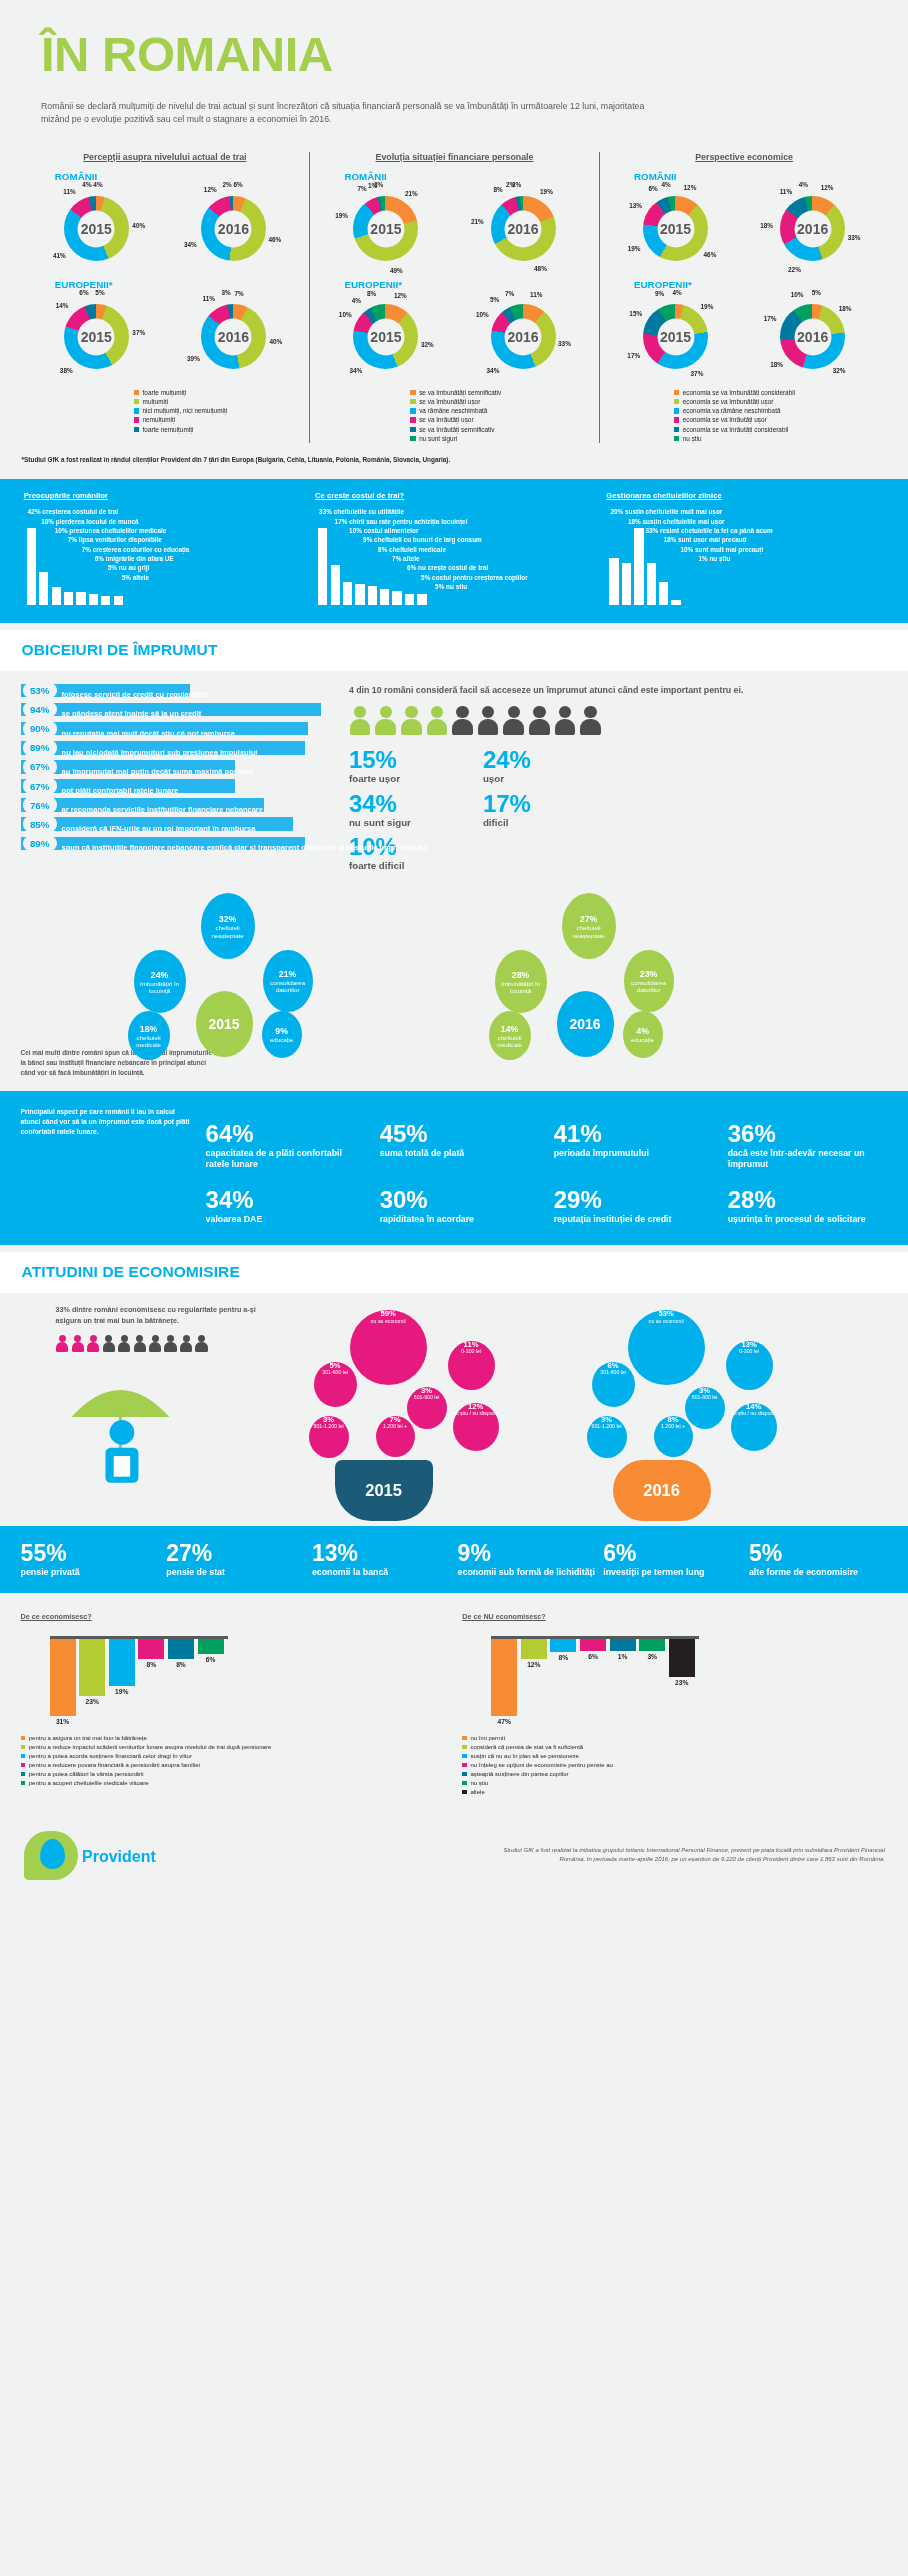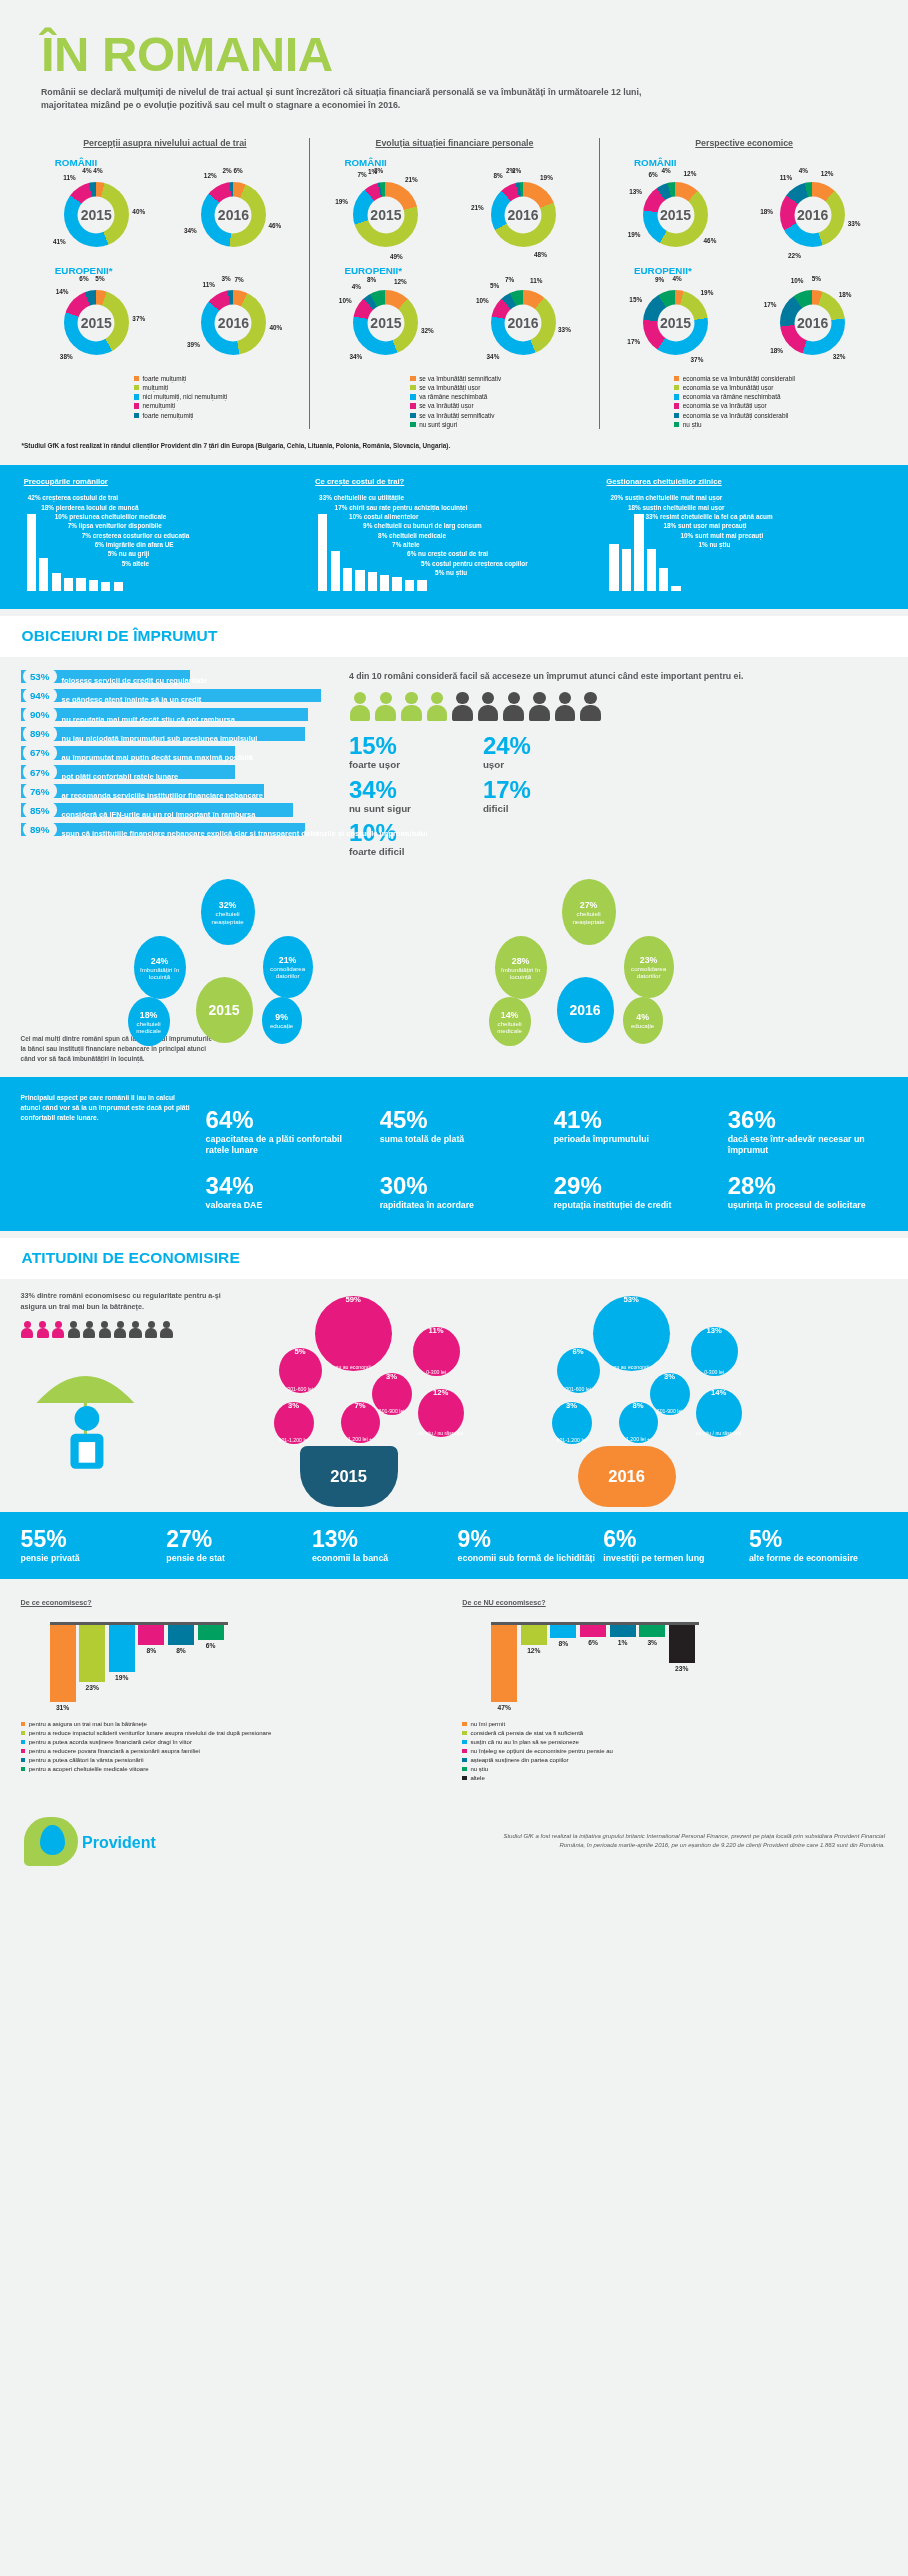--- a/index.html
+++ b/index.html
@@ -7,21 +7,21 @@
     width:909px; background:#f1f2f2;
     font-family:"Liberation Sans", sans-serif;
     color:#4d4d4d; -webkit-font-smoothing:antialiased;
   }
   .page { width:909px; position:relative; }
 
   
   .header { padding:31px 41px 20.6px 41px; background:#f1f2f2; }
   .h-title1 { font-size:49px; font-weight:bold; color:#00b0ea; line-height:0.95; letter-spacing:-0.5px; }
   .h-title2 { font-size:49px; font-weight:bold; color:#a3ce4e; line-height:0.95; letter-spacing:-0.5px; }
-  .h-sub { margin-top:8px; font-size:8.8px; font-weight:bold; color:#58595b; line-height:1.5; max-width:618px; }
+  .h-sub { margin-top:22px; font-size:8.8px; font-weight:normal; color:#58595b; line-height:1.5; max-width:618px; }
 
   
   .donut-band { display:flex; padding:5.2px 20.6px 0 20.6px; background:#f1f2f2; }
   .donut-col { flex:1; padding:0 7.2px; position:relative; }
   .donut-col + .donut-col { border-left:1px solid #6d6e71; }
   .col-title { font-size:8.8px; font-weight:bold; color:#58595b; text-align:center; text-decoration:underline; margin-bottom:9.3px; }
   .grp-label { font-size:9.8px; font-weight:bold; color:#00b0ea; margin:3.1px 0 1px 27px; }
   .donut-row { display:flex; justify-content:space-around; align-items:center; margin-bottom:2.1px; }
   .donut-wrap { position:relative; width:98px; height:93px; }
   .donut { position:absolute; left:16.5px; top:13.4px; width:65px; height:65px; border-radius:50%; }
@@ -89,29 +89,29 @@
   .princ-lead { width:170px; font-size:6.7px; font-weight:bold; line-height:1.5; margin-bottom:5.2px; }
   .princ-grid { display:flex; margin-left:185px; gap:13.4px; margin-top:-20.6px; }
   .princ-cell { flex:1; }
   .princ-num { font-size:24px; font-weight:bold; line-height:1; }
   .princ-txt { font-size:8.8px; font-weight:bold; line-height:1.2; margin-top:2.1px; }
   .princ-grid2 { display:flex; margin-left:185px; gap:13.4px; margin-top:18.5px; }
 
   
   .atit { background:#f1f2f2; padding:0 0 5.2px 0; position:relative; }
   .atit-top { display:flex; padding:12.4px 20.6px 0 20.6px; }
-  .atit-left { width:222px; }
+  .atit-left { width:222px;margin-left:35px; }
   .atit-lead { font-size:7.2px; font-weight:bold; color:#58595b; line-height:1.5; margin-bottom:8.2px; }
   .icon-people { display:flex; gap:2.1px; margin-bottom:3.1px; }
   .ip { width:13.4px; height:17.5px; position:relative; }
   .ip .h { position:absolute; left:3.1px; top:0; width:7.2px; height:7.2px; border-radius:50%; background:inherit; }
   .ip .b { position:absolute; left:0.5px; top:7.7px; width:12.4px; height:9.8px; border-radius:5.7px 5.7px 1.5px 1.5px; background:inherit; }
   .moneybag { position:relative; width:278px; height:216px; }
   .bagcirc { position:absolute; border-radius:50%; color:#fff; display:flex; flex-direction:column;
-     align-items:center; justify-content:space-between; text-align:center; line-height:1.1; }
+     align-items:center; justify-content:flex-start; text-align:center; line-height:1.1; }
   .bagcirc b { font-size:7.7px; } .bagcirc span { font-size:5.2px; }
 
   
   .sav-strip { background:#00b0ea; color:#fff; display:flex; padding:15.5px 20.6px; gap:6.2px; }
   .sav-cell { flex:1; }
   .sav-num { font-size:23px; font-weight:bold; line-height:1; }
   .sav-txt { font-size:8.8px; font-weight:bold; line-height:1.18; margin-top:2.1px; }
 
   
   .why-row { display:flex; background:#f1f2f2; padding:12.4px 20.6px 15.5px 20.6px; gap:15.5px; }

